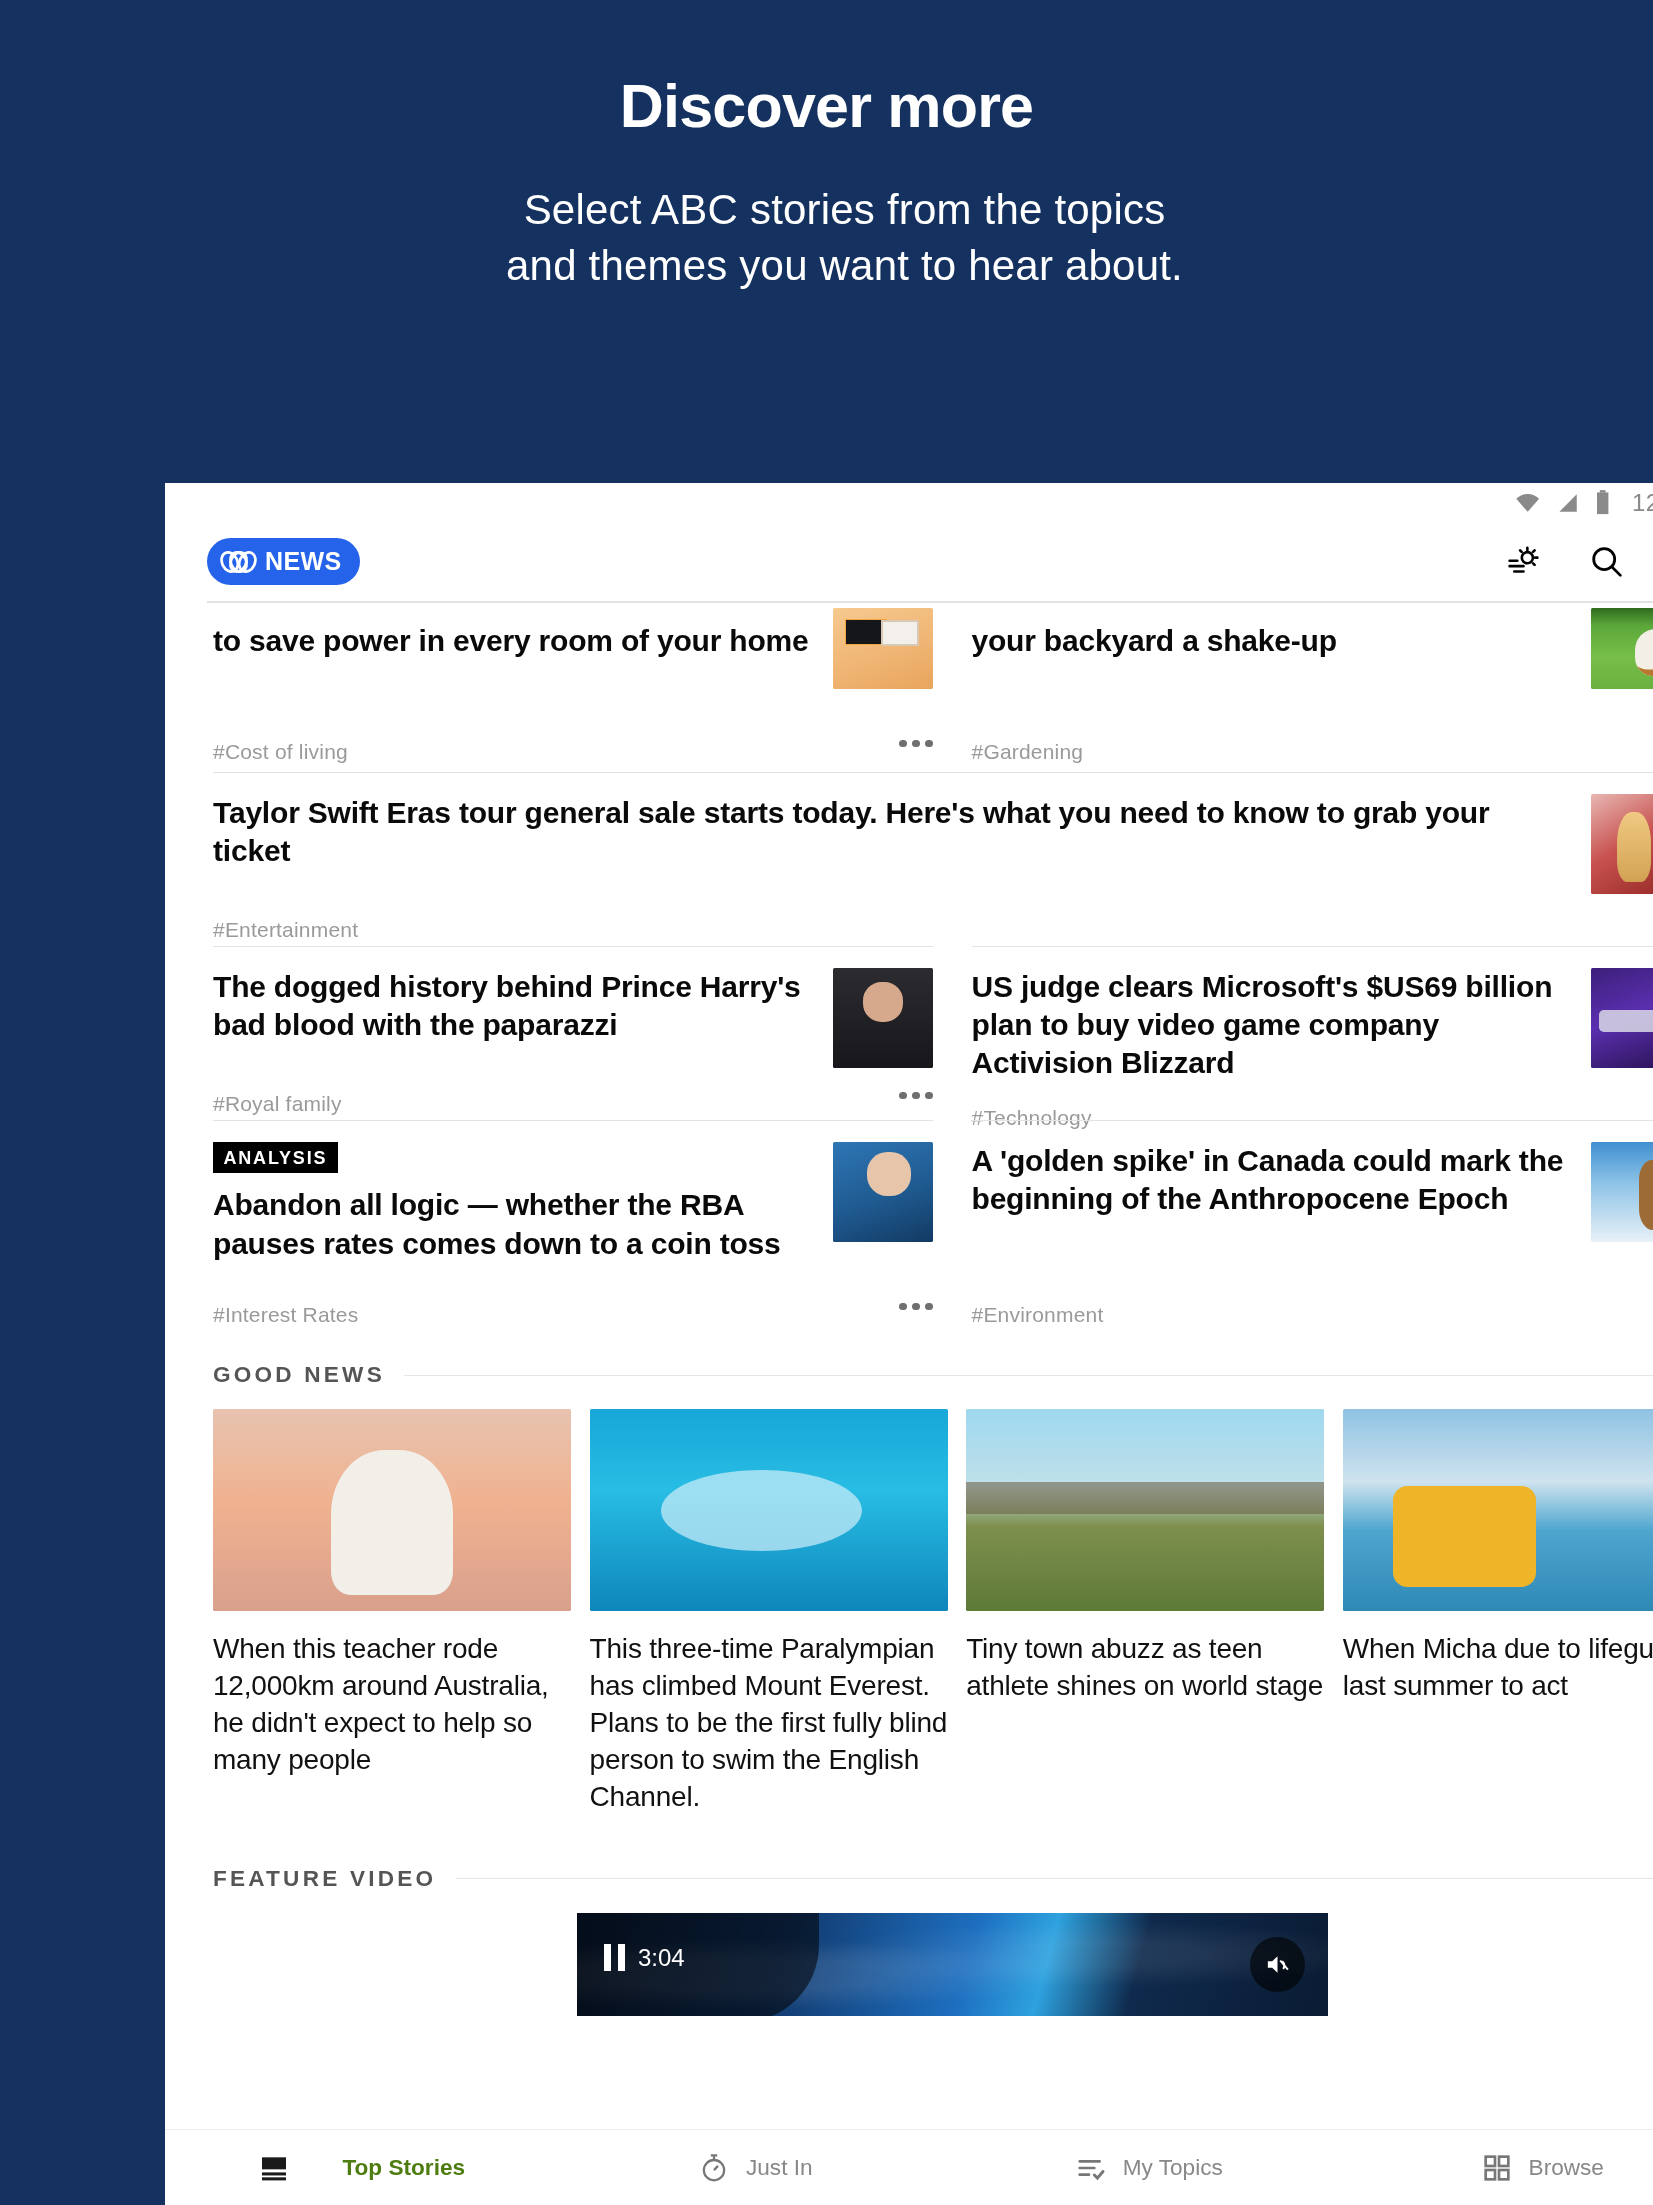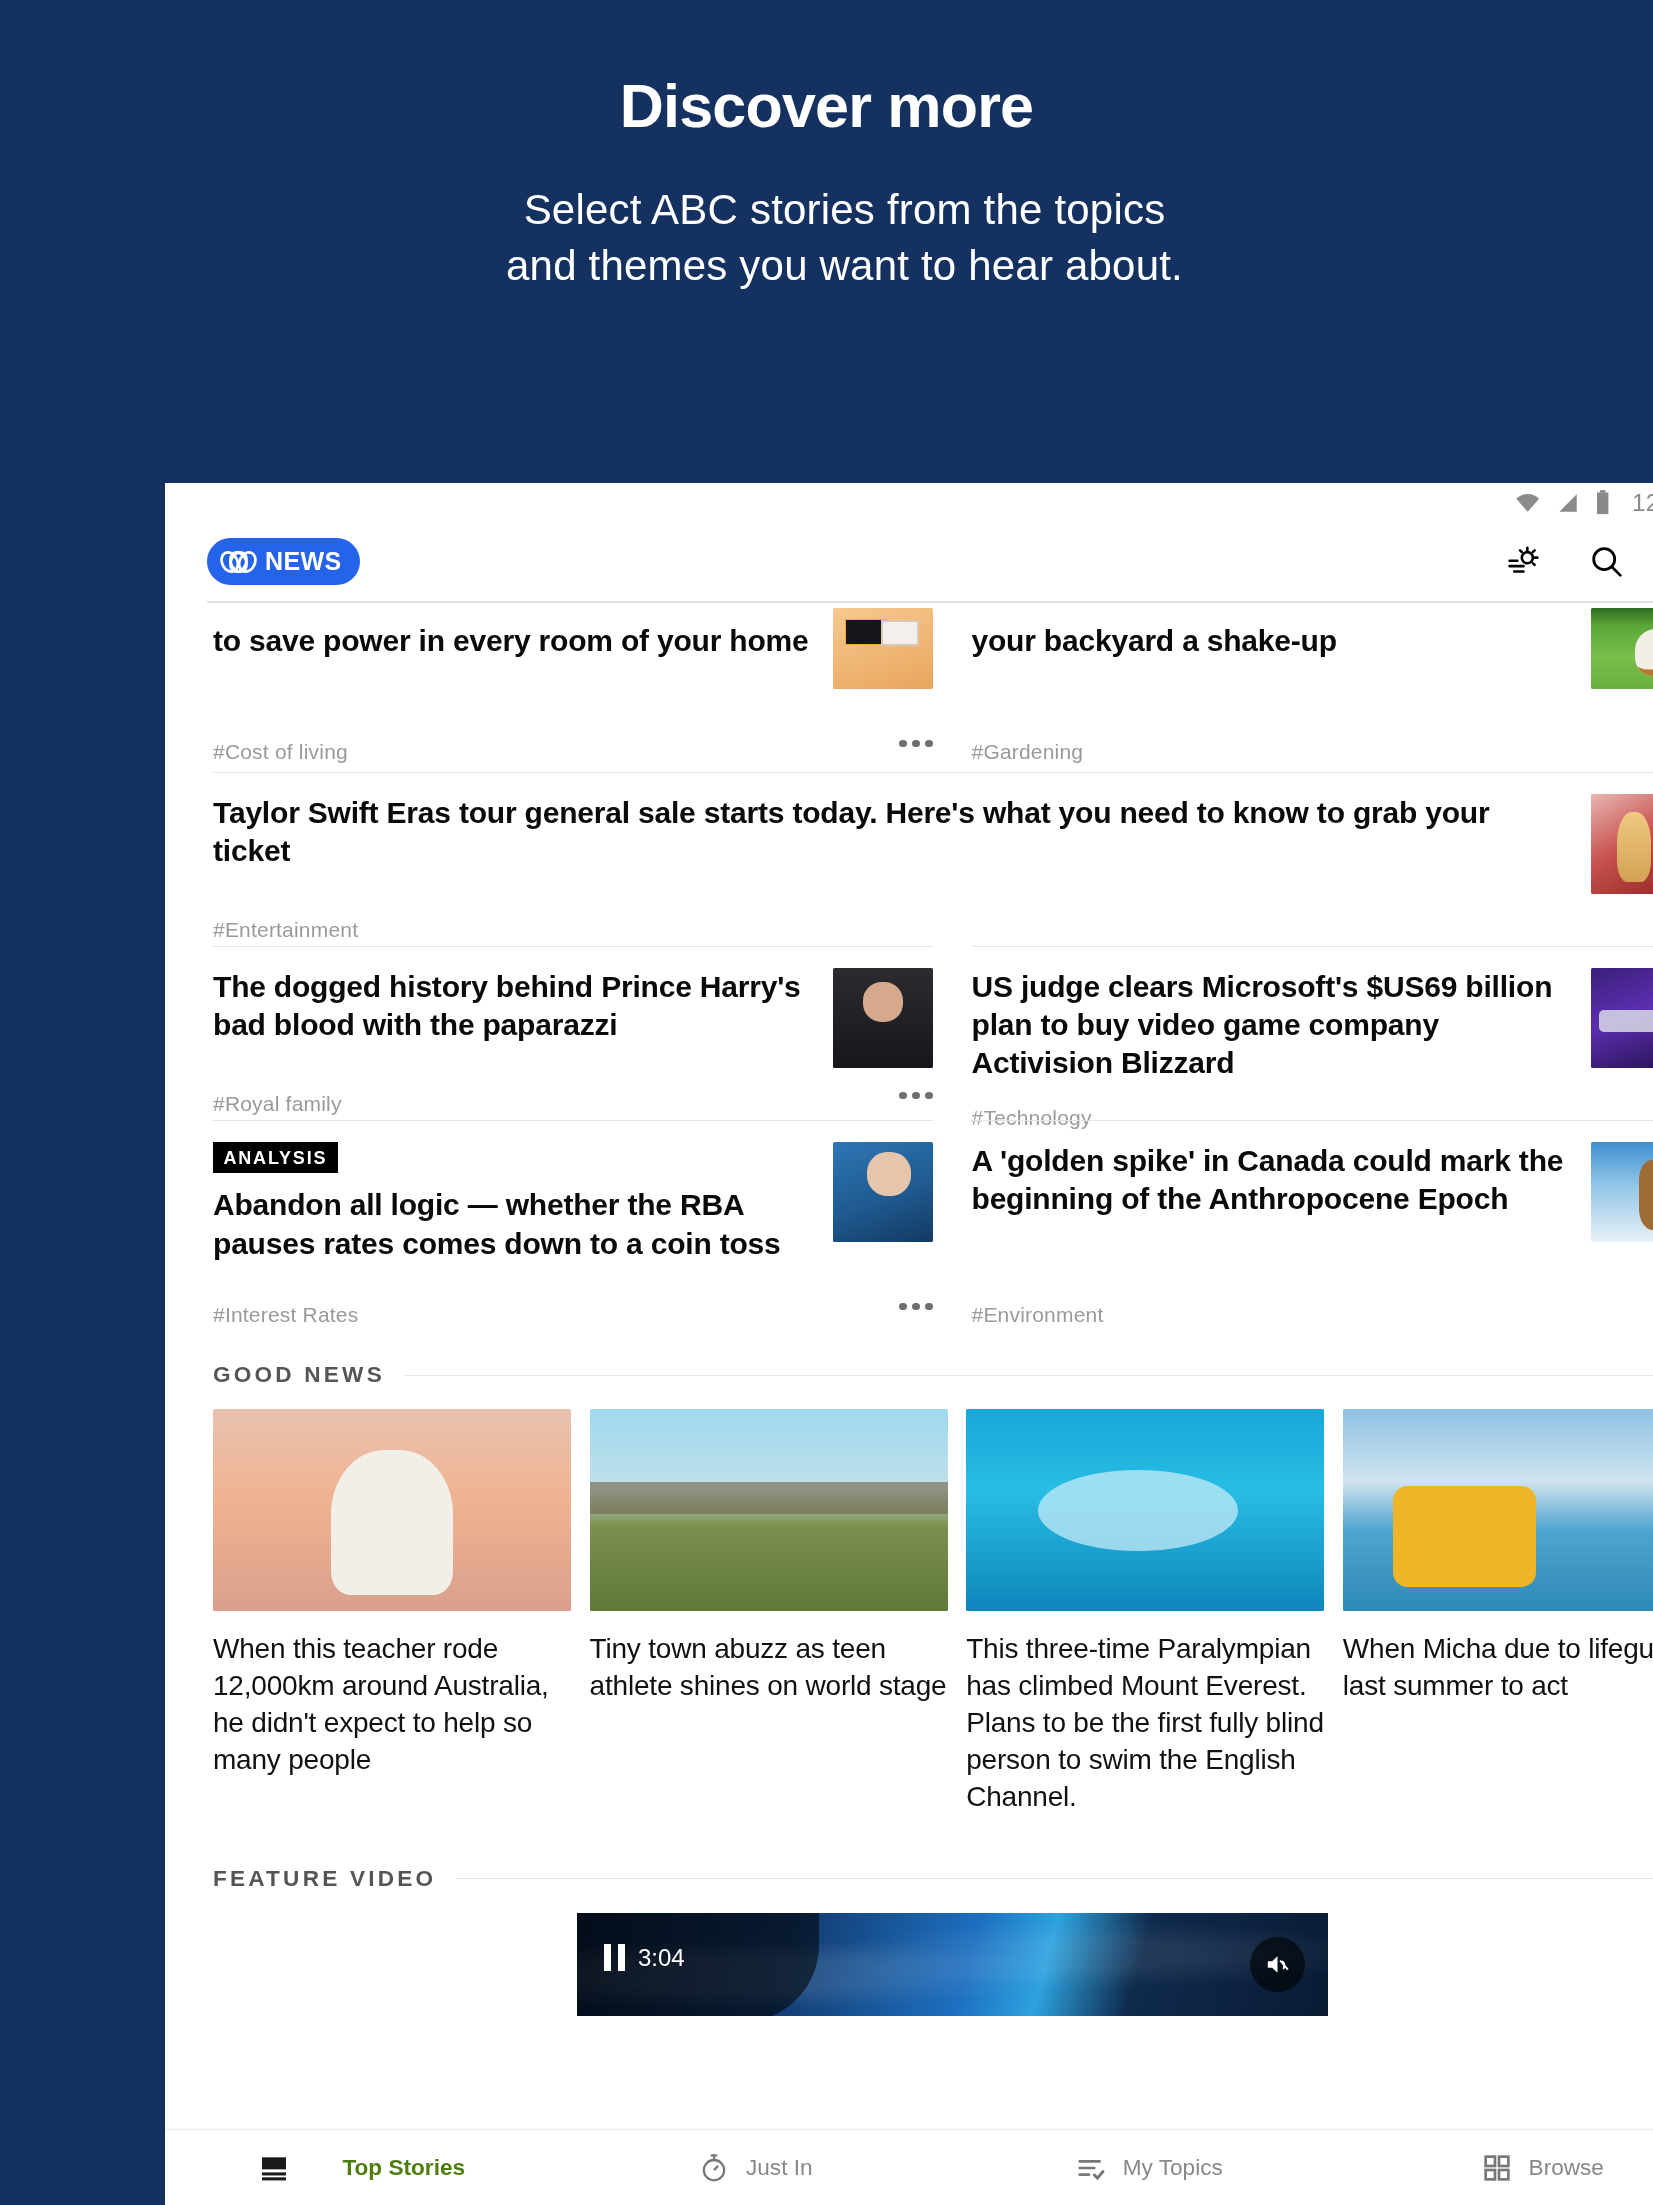--- a/index.html
+++ b/index.html
@@ -528,29 +528,29 @@
 
     <div class="carousel">
       <div class="gn-card">
         <div class="gn-img">
             <div class="art art-cyclist"></div>
           </div>
         <div class="gn-cap">When this teacher rode 12,000km around Australia, he didn't expect to help so many people</div>
       </div>
       <div class="gn-card">
         <div class="gn-img">
-            <div class="art art-field"></div>
-          </div>
-        <div class="gn-cap">Tiny town abuzz as teen athlete shines on world stage</div>
+            <div class="art art-pool"></div>
+          </div>
+        <div class="gn-cap">This three-time Paralympian has climbed Mount Everest. Plans to be the first fully blind person to swim the English Channel.</div>
       </div>
       <div class="gn-card">
         <div class="gn-img">
-            <div class="art art-pool"></div>
-          </div>
-        <div class="gn-cap">This three-time Paralympian has climbed Mount Everest. Plans to be the first fully blind person to swim the English Channel.</div>
+            <div class="art art-field"></div>
+          </div>
+        <div class="gn-cap">Tiny town abuzz as teen athlete shines on world stage</div>
       </div>
       <div class="gn-card">
         <div class="gn-img">
             <div class="art art-lifeguard"></div>
           </div>
         <div class="gn-cap">When Micha due to lifegu last summer to act</div>
       </div>
     </div>
 
     <div class="section-head" style="margin-top:50px;">

